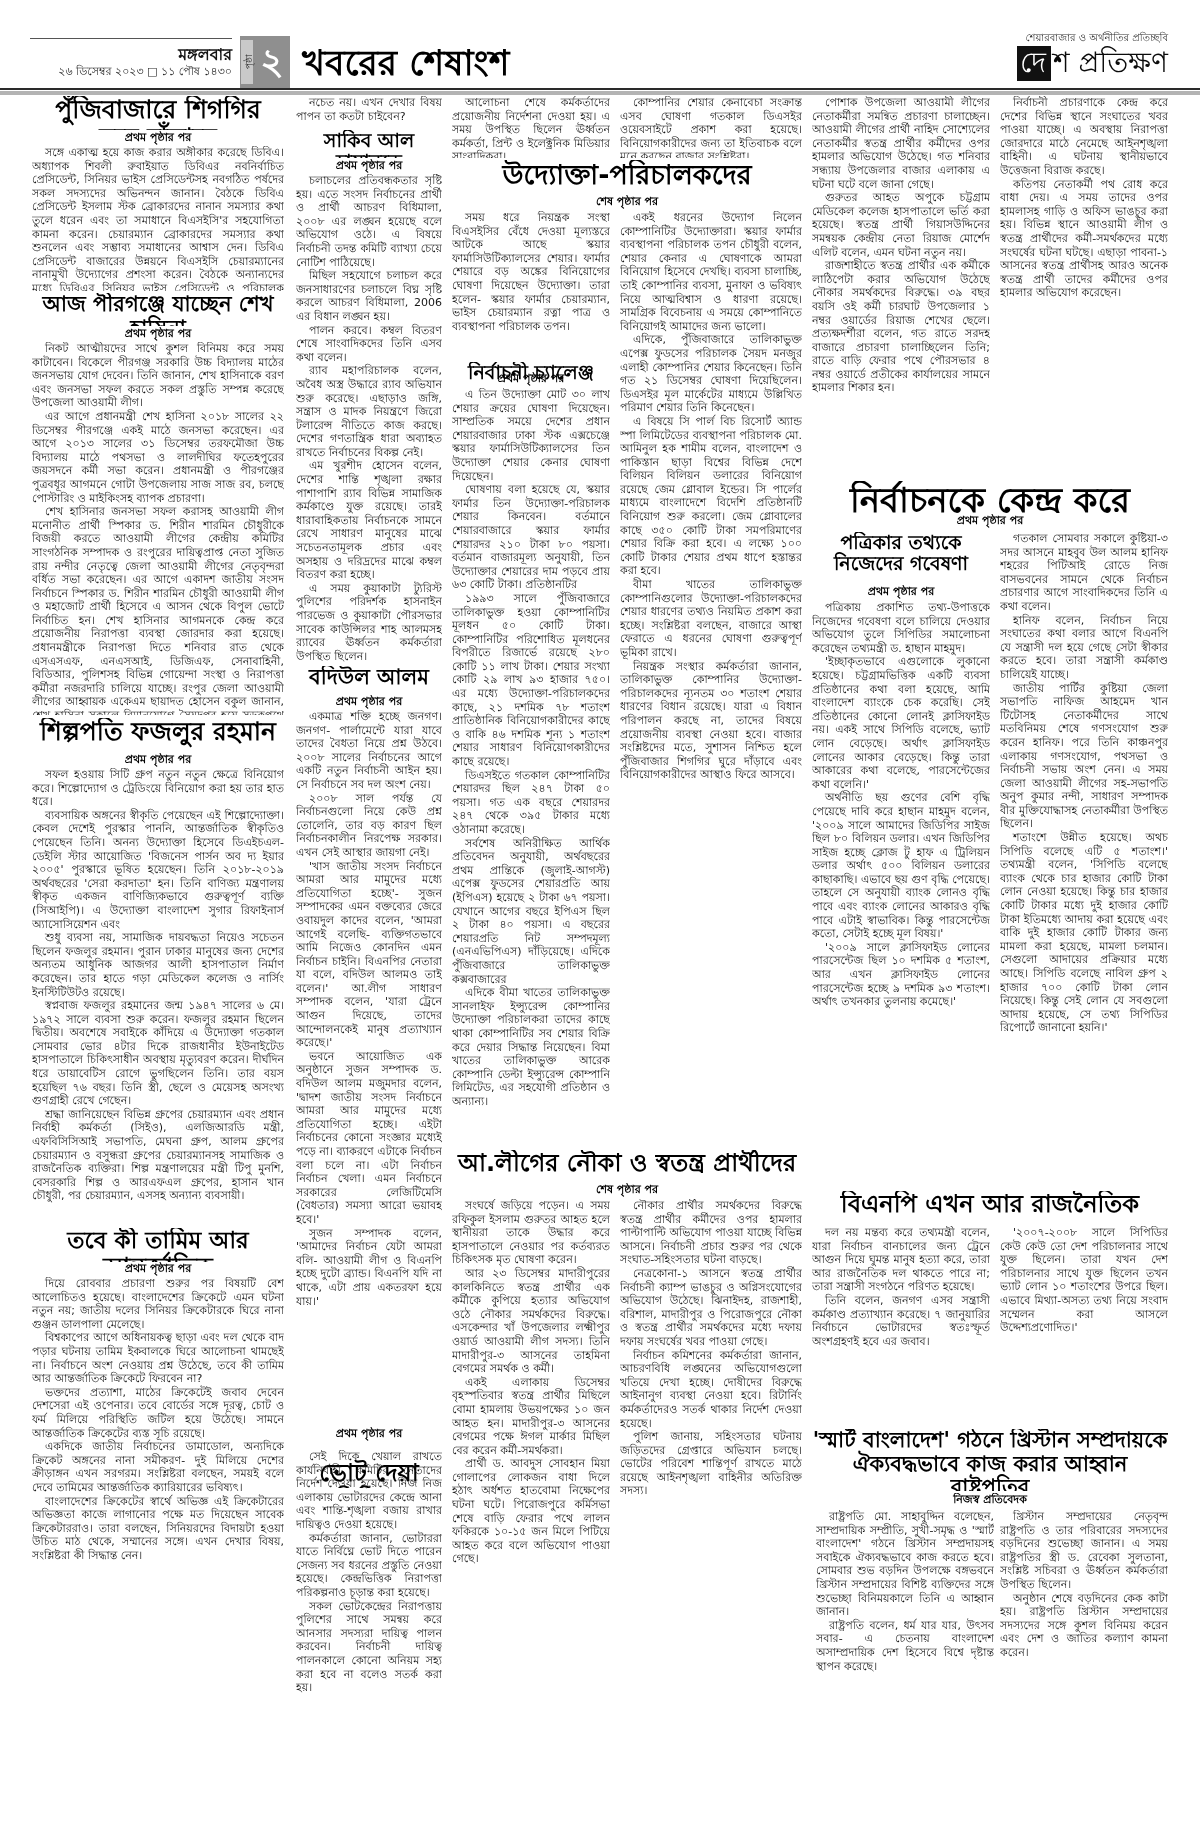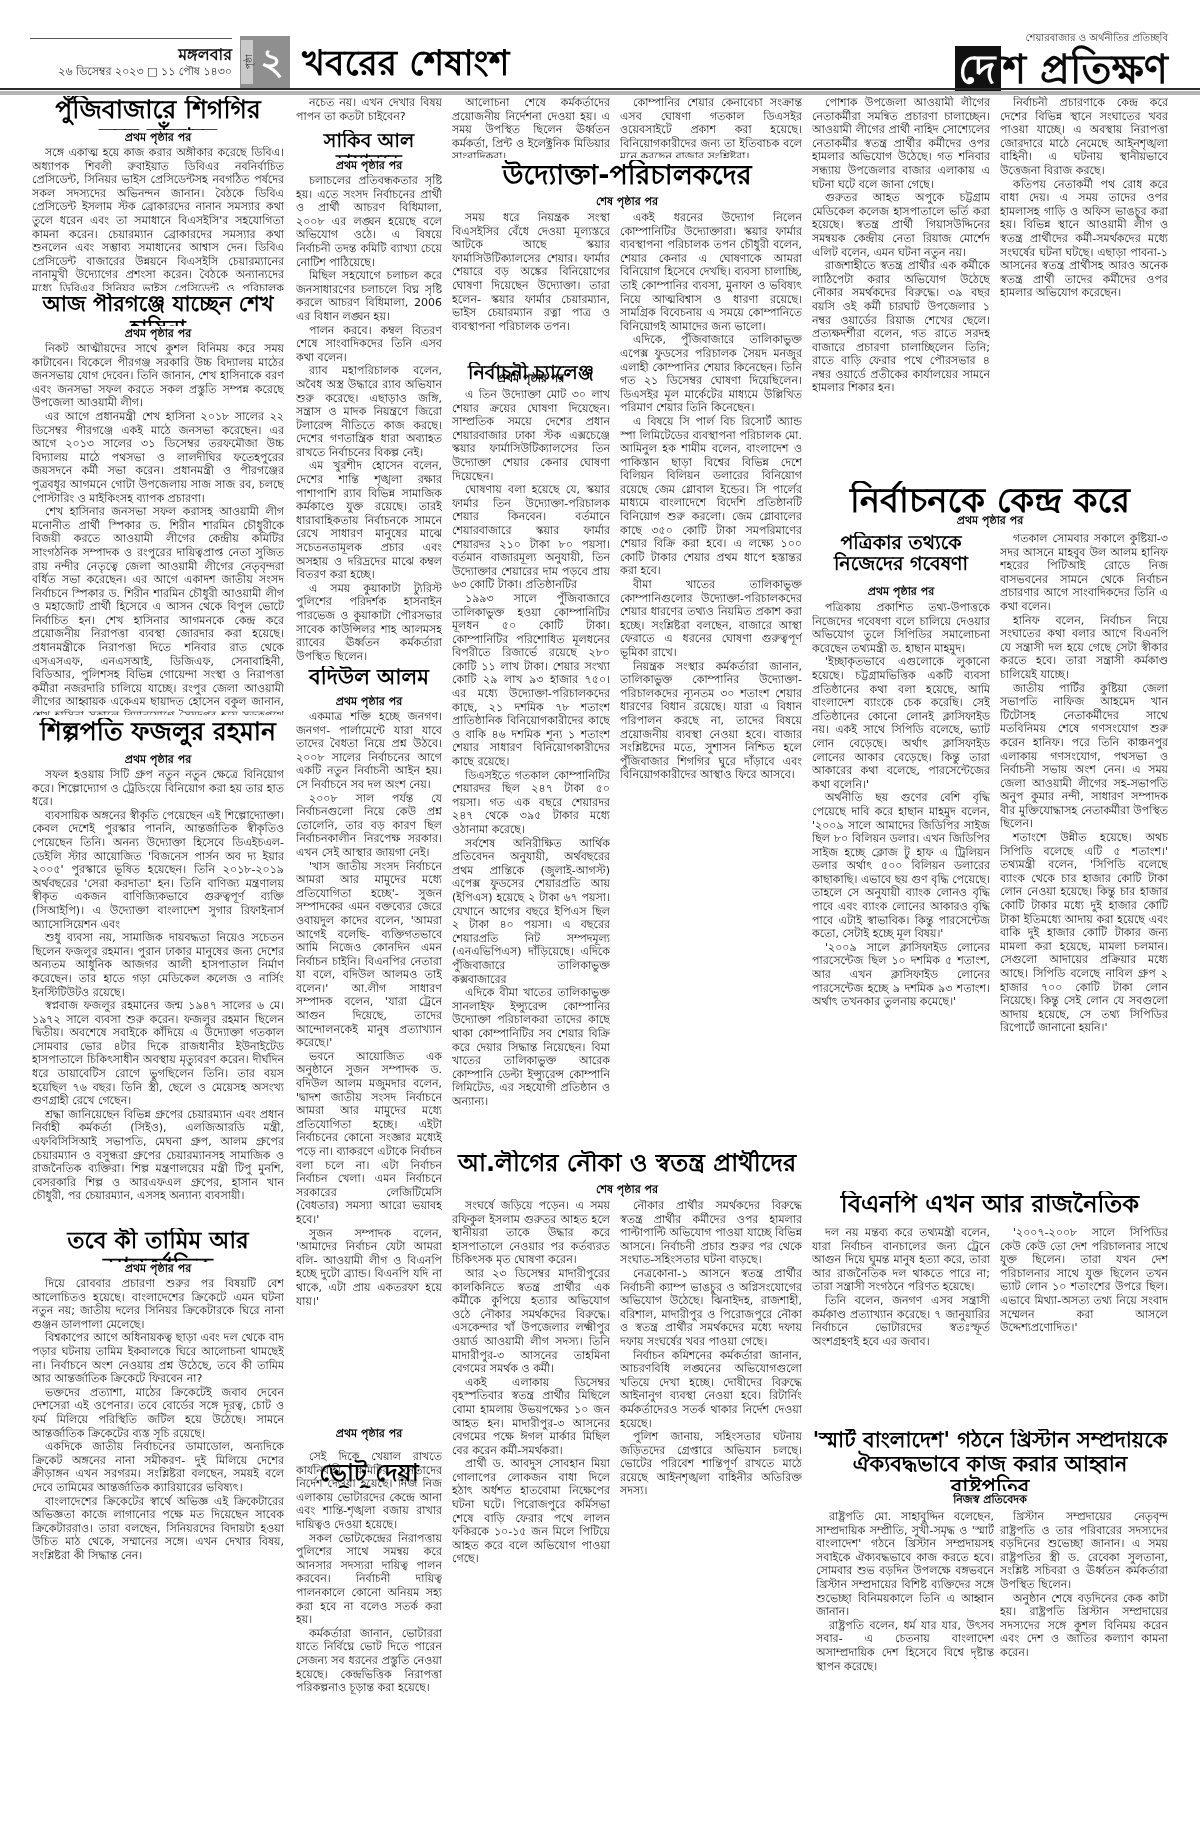--- a/index.html
+++ b/index.html
@@ -11,21 +11,21 @@
   .day{position:absolute;left:30px;top:42px;width:202px;text-align:right;font-weight:bold;font-size:16px;}
   .date{position:absolute;left:10px;top:63px;width:222px;text-align:right;font-size:11px;color:#222;}
   .pagebox{position:absolute;left:240px;top:36px;width:50px;height:52px;background:#8f8f8f;}
   .pagebox .pword{position:absolute;left:1px;top:4px;width:12px;height:44px;font-size:9px;color:#1a1a1a;
                   writing-mode:vertical-rl;transform:rotate(180deg);text-align:center;background:#c9c9c9;}
   .pagebox .pnum{position:absolute;left:14px;top:0px;width:36px;height:52px;color:#ffffff;font-size:36px;
                  font-weight:bold;text-align:center;line-height:52px;}
   .section-title{position:absolute;left:302px;top:36px;font-size:35px;font-weight:bold;letter-spacing:0px;color:#000;}
   .logo-wrap{position:absolute;right:32px;top:30px;text-align:right;}
   .logo-tagline{font-size:10px;color:#333;margin-bottom:1px;}
-  .logo-title{font-size:40px;font-weight:bold;color:#0a0a0a;line-height:1.05;}
+  .logo-title{font-size:28px;font-weight:normal;color:#0a0a0a;line-height:1.05;}
   .logo-title .lg-first{background:#111;color:#fff;padding:0 5px 2px 3px;margin-right:2px;}
   .head-rule-dark{position:absolute;left:0;top:88px;width:1200px;height:2px;background:#2a2a2a;}
   .head-rule-gray{position:absolute;left:0;top:91px;width:1200px;height:4px;background:#b3b3b3;}
   
   .blk{position:absolute;overflow:hidden;}
   .headline{font-weight:bold;color:#000;text-align:center;line-height:1.12;}
   .subhead{font-weight:bold;font-size:11px;text-align:center;line-height:1.2;color:#000;}
   .bodytxt{font-size:11px;line-height:13.6px;text-align:justify;color:#161616;}
   .bodytxt p{margin:0;text-indent:13px;}
 </style>
@@ -99,22 +99,22 @@
         <p>একমাত্র শক্তি হচ্ছে জনগণ। জনগণ- পার্লামেন্টে যারা যাবে তাদের বৈধতা নিয়ে প্রশ্ন উঠবে। ২০০৮ সালের নির্বাচনের আগে একটি নতুন নির্বাচনী আইন হয়। সে নির্বাচনে সব দল অংশ নেয়।</p>
         <p>২০০৮ সাল পর্যন্ত যে নির্বাচনগুলো নিয়ে কেউ প্রশ্ন তোলেনি, তার বড় কারণ ছিল নির্বাচনকালীন নিরপেক্ষ সরকার। এখন সেই আস্থার জায়গা নেই।</p>
         <p>'খাস জাতীয় সংসদ নির্বাচনে আমরা আর মামুদের মধ্যে প্রতিযোগিতা হচ্ছে'- সুজন সম্পাদকের এমন বক্তব্যের জেরে ওবায়দুল কাদের বলেন, 'আমরা আগেই বলেছি- ব্যক্তিগতভাবে আমি নিজেও কোনদিন এমন নির্বাচন চাইনি। বিএনপির নেতারা যা বলে, বদিউল আলমও তাই বলেন।' আ.লীগ সাধারণ সম্পাদক বলেন, 'যারা ট্রেনে আগুন দিয়েছে, তাদের আন্দোলনকেই মানুষ প্রত্যাখ্যান করেছে।'</p>
         <p>ভবনে আয়োজিত এক অনুষ্ঠানে সুজন সম্পাদক ড. বদিউল আলম মজুমদার বলেন, 'দ্বাদশ জাতীয় সংসদ নির্বাচনে আমরা আর মামুদের মধ্যে প্রতিযোগিতা হচ্ছে। এইটা নির্বাচনের কোনো সংজ্ঞার মধ্যেই পড়ে না। ব্যাকরণে এটাকে নির্বাচন বলা চলে না। এটা নির্বাচন নির্বাচন খেলা। এমন নির্বাচনে সরকারের লেজিটিমেসি (বৈধতার) সমস্যা আরো ভয়াবহ হবে।'</p>
         <p>সুজন সম্পাদক বলেন, 'আমাদের নির্বাচন যেটা আমরা বলি- আওয়ামী লীগ ও বিএনপি হচ্ছে দুটো ব্র্যান্ড। বিএনপি যদি না থাকে, এটা প্রায় একতরফা হয়ে যায়।'</p>
       </div>
       <div class="blk headline" style="left: 296px; top: 1460px; width: 146px; height: 28px; font-size: 24px;">ভোট দেয়া নিশ্চিত</div>
       <div class="blk subhead" style="left: 296px; top: 1427px; width: 146px; height: 14px;">প্রথম পৃষ্ঠার পর</div>
       <div class="blk bodytxt" style="left: 296px; top: 1442px; width: 146px; height: 373px; margin-top: 8px;">
         <p>সেই দিকে খেয়াল রাখতে কার্যনির্বাহী কমিটির নেতাদের নির্দেশ দেওয়া হয়েছে। নিজ নিজ এলাকায় ভোটারদের কেন্দ্রে আনা এবং শান্তি-শৃঙ্খলা বজায় রাখার দায়িত্বও দেওয়া হয়েছে।</p>
+        <p>কর্মকর্তারা জানান, ভোটাররা যাতে নির্বিঘ্নে ভোট দিতে পারেন সেজন্য সব ধরনের প্রস্তুতি নেওয়া হয়েছে। কেন্দ্রভিত্তিক নিরাপত্তা পরিকল্পনাও চূড়ান্ত করা হয়েছে।</p>
         <p>সকল ভোটকেন্দ্রের নিরাপত্তায় পুলিশের সাথে সমন্বয় করে আনসার সদস্যরা দায়িত্ব পালন করবেন। নির্বাচনী দায়িত্ব পালনকালে কোনো অনিয়ম সহ্য করা হবে না বলেও সতর্ক করা হয়।</p>
-        <p>কর্মকর্তারা জানান, ভোটাররা যাতে নির্বিঘ্নে ভোট দিতে পারেন সেজন্য সব ধরনের প্রস্তুতি নেওয়া হয়েছে। কেন্দ্রভিত্তিক নিরাপত্তা পরিকল্পনাও চূড়ান্ত করা হয়েছে।</p>
       </div>
       <div class="blk bodytxt" style="left: 452px; top: 96px; width: 158px; height: 62px;">
         <p>আলোচনা শেষে কর্মকর্তাদের প্রয়োজনীয় নির্দেশনা দেওয়া হয়। এ সময় উপস্থিত ছিলেন ঊর্ধ্বতন কর্মকর্তা, প্রিন্ট ও ইলেক্ট্রনিক মিডিয়ার সাংবাদিকরা।</p>
       </div>
       <div class="blk headline" style="left: 452px; top: 160px; width: 350px; height: 34px; font-size: 27px;">উদ্যোক্তা-পরিচালকদের</div>
       <div class="blk subhead" style="left: 452px; top: 195px; width: 350px; height: 14px;">শেষ পৃষ্ঠার পর</div>
       <div class="blk bodytxt" style="left: 452px; top: 211px; width: 158px; height: 131px;">
         <p>সময় ধরে নিয়ন্ত্রক সংস্থা বিএসইসির বেঁধে দেওয়া মূল্যস্তরে আটকে আছে স্কয়ার ফার্মাসিউটিক্যালসের শেয়ার। ফার্মার শেয়ারে বড় অঙ্কের বিনিয়োগের ঘোষণা দিয়েছেন উদ্যোক্তা। তারা হলেন- স্কয়ার ফার্মার চেয়ারম্যান, ভাইস চেয়ারম্যান রত্না পাত্র ও ব্যবস্থাপনা পরিচালক তপন।</p>
       </div>
       <div class="blk headline" style="left: 452px; top: 362px; width: 158px; height: 26px; font-size: 19px;">নির্বাচনী চ্যালেঞ্জ</div>

